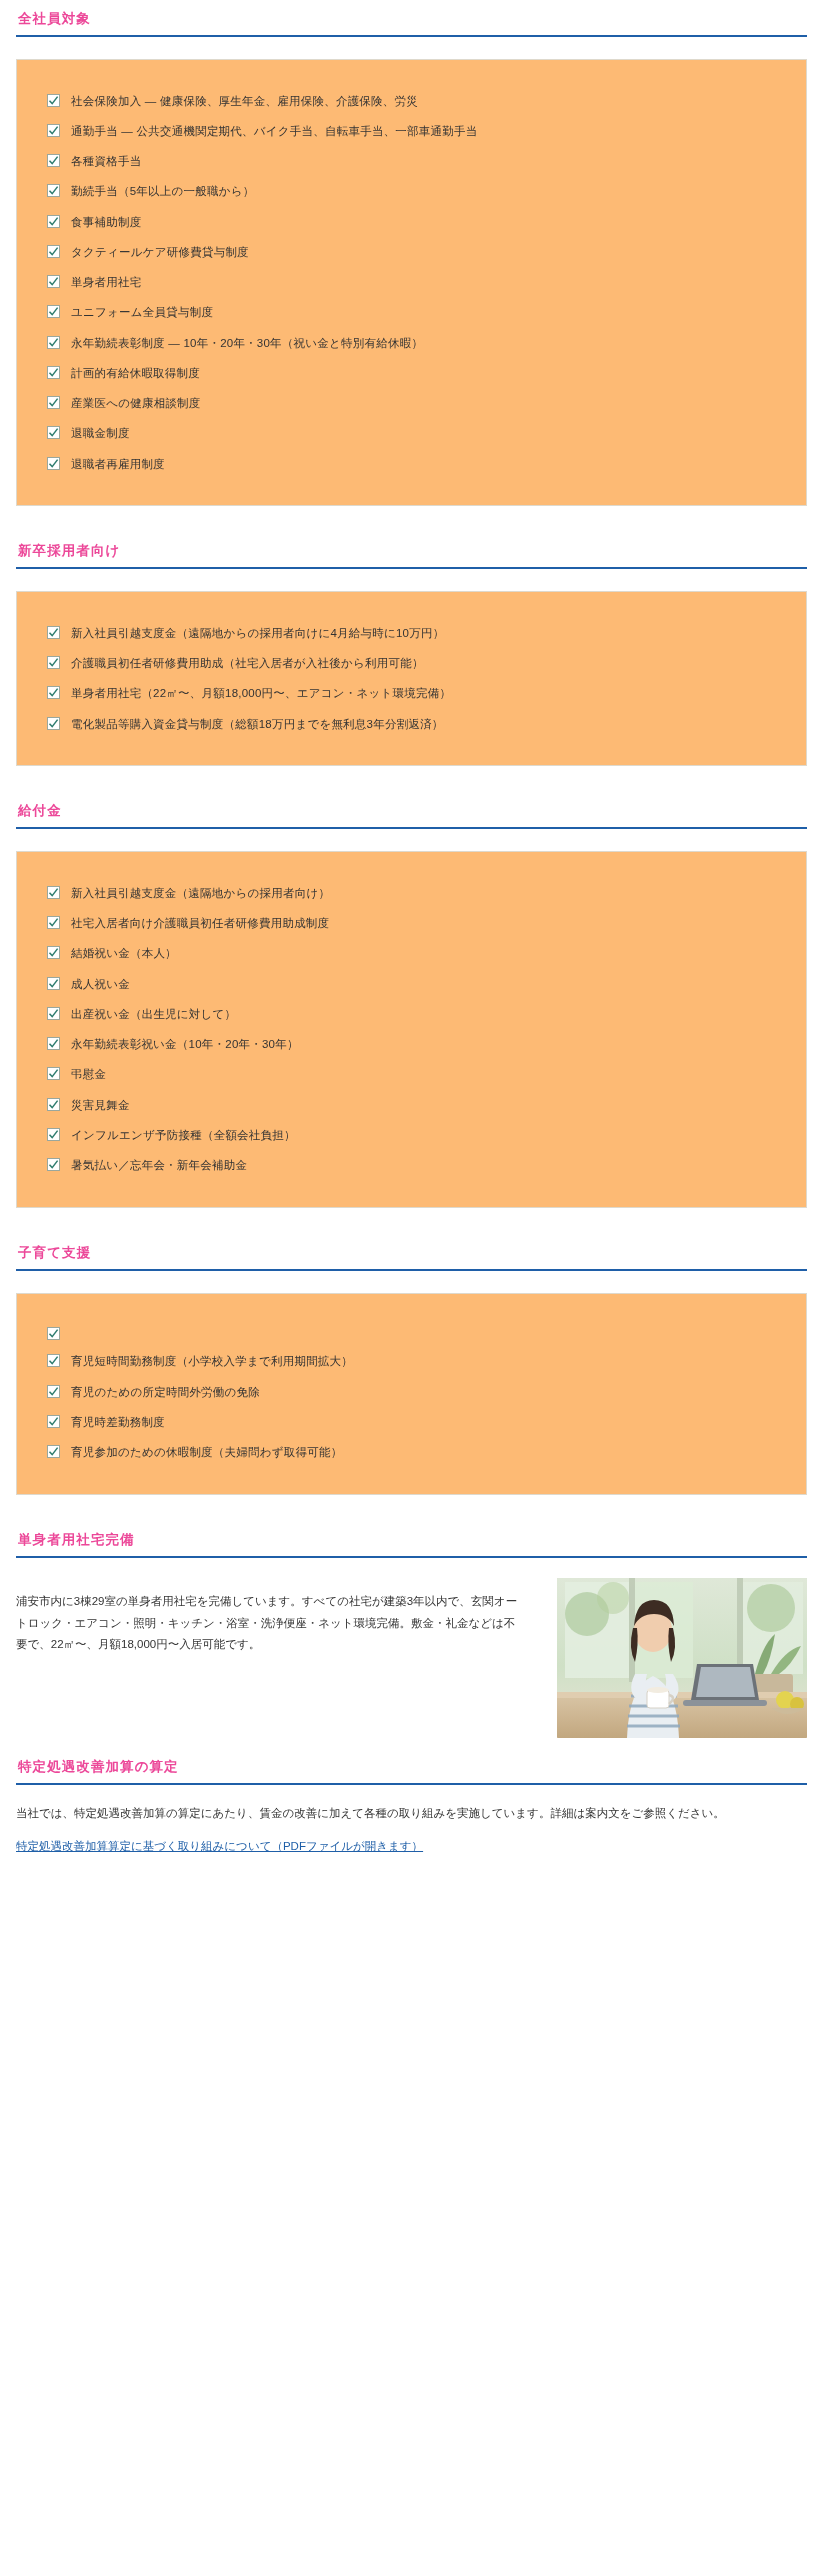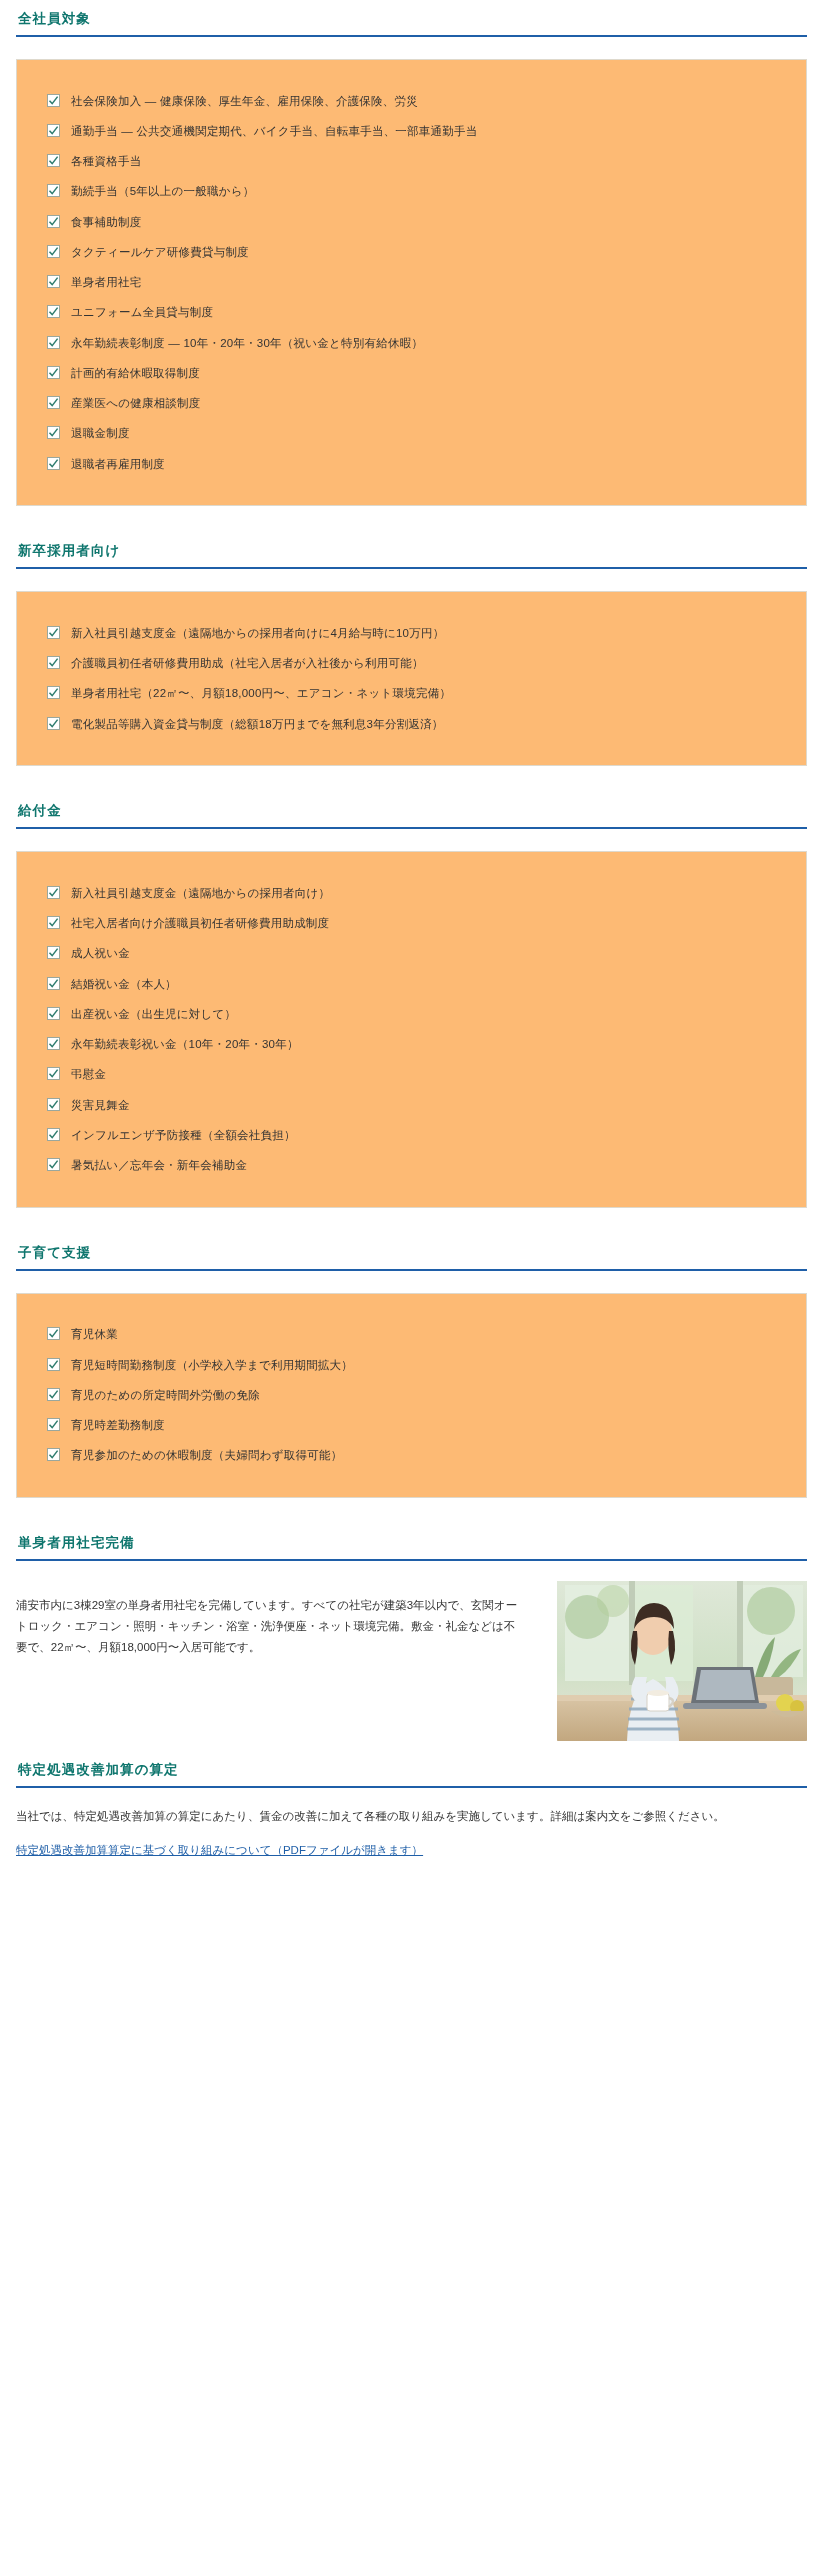--- a/index.html
+++ b/index.html
@@ -18,21 +18,21 @@
   .page {
     width: 823px;
     padding: 0 16px 20px 16px;
   }
   .section {
     margin-bottom: 4px;
   }
   .section-title {
     font-size: 13.5px;
     font-weight: bold;
-    color: #0f766e;
+    color: #ec4899;
     letter-spacing: 0.08em;
     padding: 10px 2px 7px 2px;
     border-bottom: 2px solid #1f5fa8;
     margin: 0 0 0 0;
     font-family: Liberation Serif, serif;
   }
   .panel {
     border: 1px solid #ded9cd;
     background: #fdba74;
     margin: 22px 0 26px 0;
@@ -295,30 +295,30 @@
           </span>
           <span class="item-text">社宅入居者向け介護職員初任者研修費用助成制度</span>
         </li>
         <li>
           <span class="cbox">
             <svg width="13" height="13" viewBox="0 0 13 13">
                 <rect x="0.5" y="0.5" width="12" height="12" fill="#ffffff" stroke="#9aa79d"></rect>
                 <path d="M2.5 6.8 L5.2 9.6 L10.6 2.6" fill="none" stroke="#2f7d6f" stroke-width="1.5"></path>
               </svg>
           </span>
+          <span class="item-text">結婚祝い金（本人）</span>
+        </li>
+        <li>
+          <span class="cbox">
+            <svg width="13" height="13" viewBox="0 0 13 13">
+                <rect x="0.5" y="0.5" width="12" height="12" fill="#ffffff" stroke="#9aa79d"></rect>
+                <path d="M2.5 6.8 L5.2 9.6 L10.6 2.6" fill="none" stroke="#2f7d6f" stroke-width="1.5"></path>
+              </svg>
+          </span>
           <span class="item-text">成人祝い金</span>
-        </li>
-        <li>
-          <span class="cbox">
-            <svg width="13" height="13" viewBox="0 0 13 13">
-                <rect x="0.5" y="0.5" width="12" height="12" fill="#ffffff" stroke="#9aa79d"></rect>
-                <path d="M2.5 6.8 L5.2 9.6 L10.6 2.6" fill="none" stroke="#2f7d6f" stroke-width="1.5"></path>
-              </svg>
-          </span>
-          <span class="item-text">結婚祝い金（本人）</span>
         </li>
         <li>
           <span class="cbox">
             <svg width="13" height="13" viewBox="0 0 13 13">
                 <rect x="0.5" y="0.5" width="12" height="12" fill="#ffffff" stroke="#9aa79d"></rect>
                 <path d="M2.5 6.8 L5.2 9.6 L10.6 2.6" fill="none" stroke="#2f7d6f" stroke-width="1.5"></path>
               </svg>
           </span>
           <span class="item-text">出産祝い金（出生児に対して）</span>
         </li>
@@ -375,21 +375,20 @@
     <h2 class="section-title">子育て支援</h2>
     <div class="panel">
       <ul class="checklist">
         <li>
           <span class="cbox">
             <svg width="13" height="13" viewBox="0 0 13 13">
                 <rect x="0.5" y="0.5" width="12" height="12" fill="#ffffff" stroke="#9aa79d"></rect>
                 <path d="M2.5 6.8 L5.2 9.6 L10.6 2.6" fill="none" stroke="#2f7d6f" stroke-width="1.5"></path>
               </svg>
           </span>
-          <span class="item-text">育児休業</span>
         </li>
         <li>
           <span class="cbox">
             <svg width="13" height="13" viewBox="0 0 13 13">
                 <rect x="0.5" y="0.5" width="12" height="12" fill="#ffffff" stroke="#9aa79d"></rect>
                 <path d="M2.5 6.8 L5.2 9.6 L10.6 2.6" fill="none" stroke="#2f7d6f" stroke-width="1.5"></path>
               </svg>
           </span>
           <span class="item-text">育児短時間勤務制度（小学校入学まで利用期間拡大）</span>
         </li>

